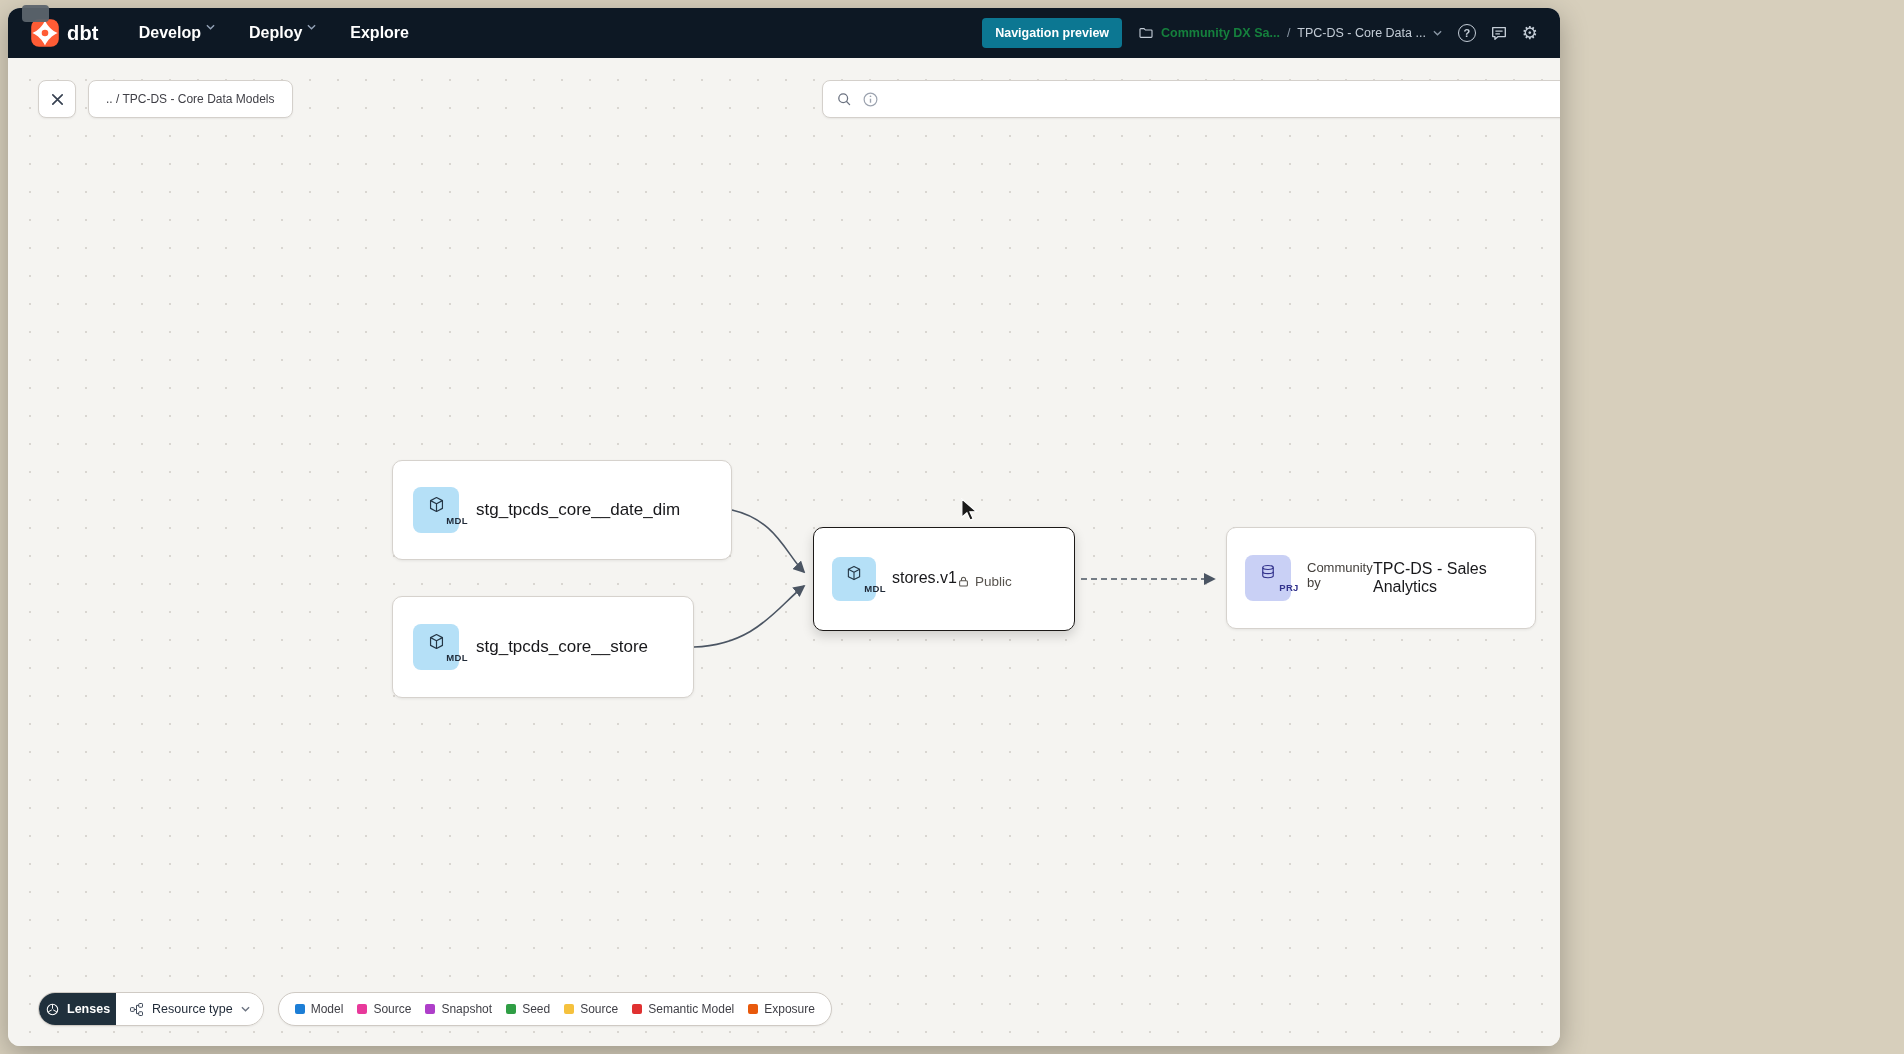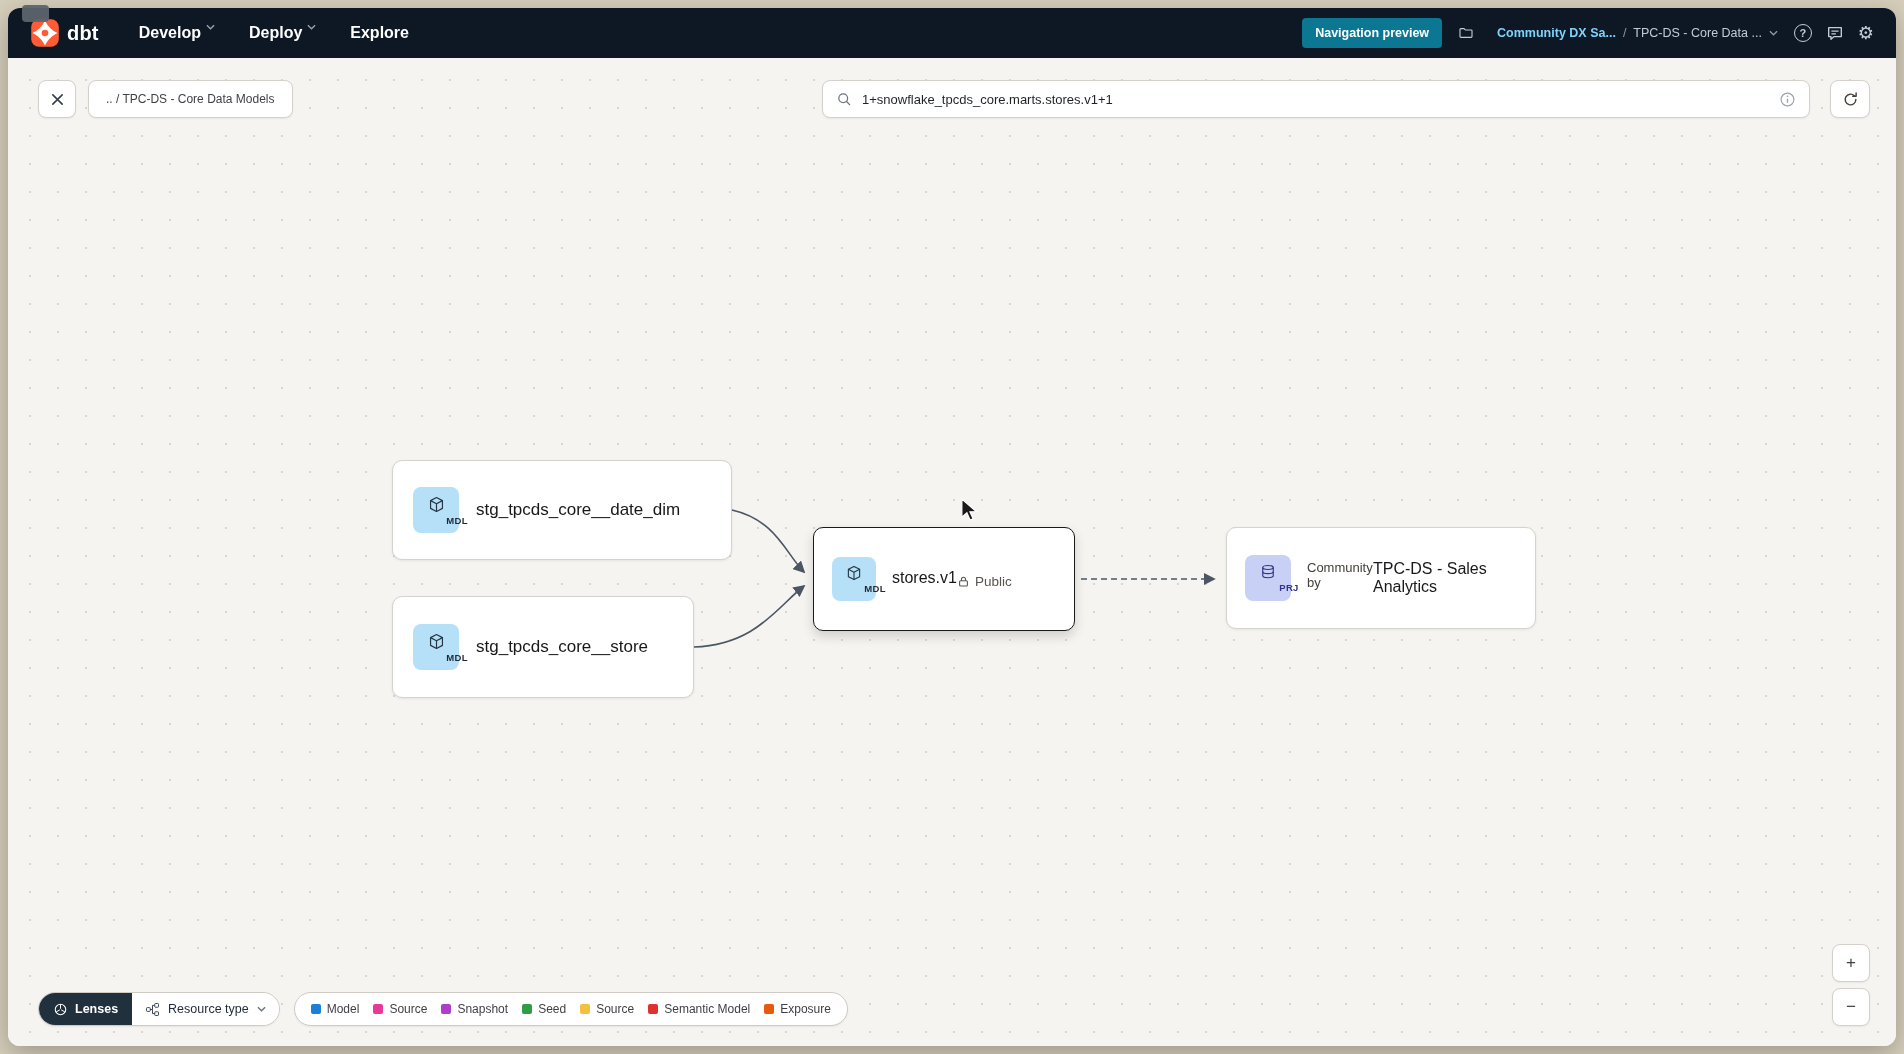--- a/index.html
+++ b/index.html
@@ -4,39 +4,39 @@
 <style>
   * { box-sizing: border-box; margin: 0; padding: 0; }
   html,body { width:1904px; height:1054px; overflow:hidden; }
   body { font-family:"Liberation Sans", sans-serif; background:#d7cfbc; position:relative; }
 
   .page { position:absolute; inset:0; }
 
   .corner-artifact { position:absolute; left:22px; top:5px; width:27px; height:17px;
     background:#5c646d; border-radius:4px; z-index:3; opacity:.95; }
 
-  .window { position:absolute; left:8px; top:8px; width:1888px; height:1038px;
+  .window { position:absolute; left:8px; top:8px; width:1552px; height:1038px;
     border-radius:12px; overflow:hidden; background:#f5f4f1; z-index:1;
     box-shadow:0 8px 28px rgba(0,0,0,.28); }
 
   
   .topnav { position:absolute; left:0; top:0; width:100%; height:50px; background:#0d1824;
     display:flex; align-items:center; padding:0 22px; z-index:20; }
   .logo { display:flex; align-items:center; gap:7px; cursor:pointer; }
   .logo-text { color:#fff; font-size:20px; font-weight:800; letter-spacing:.2px; }
   .menu { display:flex; align-items:center; gap:34px; margin-left:40px; }
   .menu-item { display:flex; align-items:flex-start; gap:5px; color:#fff; font-size:16px;
     font-weight:600; cursor:pointer; }
   .menu-item .chev { color:#94a3b8; }
   .spacer { flex:1; }
   .nav-right { display:flex; gap:16px; }
   .preview-btn { background:#0c7792; color:#fff; border:none; border-radius:4px;
     font-family:inherit; font-size:12.5px; font-weight:700; padding:8px 13px; cursor:pointer; }
   .nav-breadcrumb { display:flex; align-items:center; gap:7px; font-size:12.5px; cursor:pointer; }
-  .nb-project { color:#7dd3fc; font-weight:700;margin-left:16px; }
+  .nb-project { color:#15803d; font-weight:700; }
   .nb-sep { color:#8a97a5; }
   .nb-env { color:#c3ccd6; }
   .nav-breadcrumb .chev { color:#8a97a5; }
   .nav-icons { display:flex; align-items:center; gap:14px; }
   .help-circle { width:18px; height:18px; border:1.5px solid #c3ccd6; border-radius:50%;
     color:#c3ccd6; font-size:11px; font-weight:700; display:flex; align-items:center;
     justify-content:center; cursor:pointer; }
   .gear { color:#c3ccd6; font-size:18px; line-height:1; cursor:pointer; }
   .icon-btn { cursor:pointer; display:flex; align-items:center; }
 
@@ -81,21 +81,21 @@
   .node-sub { display:flex; align-items:center; gap:5px; margin-top:5px; font-size:13.5px;
     color:#57534e; }
   .node-caption { font-size:13px; color:#44403c; margin-bottom:4px; }
 
   
   .footer { position:absolute; left:30px; bottom:20px; display:flex; align-items:center;
     gap:14px; z-index:10; }
   .lens-group { display:flex; height:34px; border-radius:17px; overflow:hidden;
     border:1px solid #cfcac4; box-shadow:0 1px 2px rgba(0,0,0,.06); }
   .lens-seg { background:#20303c; color:#fff; display:flex; align-items:center; gap:7px;
-    padding:0 14px; font-size:12.5px; font-weight:600; cursor:pointer; }
+    padding:0 6px; font-size:12.5px; font-weight:600; cursor:pointer; }
   .rt-seg { background:#fff; display:flex; align-items:center; gap:8px; padding:0 13px;
     font-size:12.5px; color:#1f2937; cursor:pointer; }
   .rt-seg .chev { color:#6b7280; }
   .legend { height:34px; background:#fff; border:1px solid #cfcac4; border-radius:17px;
     display:flex; align-items:center; gap:14px; padding:0 16px;
     box-shadow:0 1px 2px rgba(0,0,0,.06); }
   .legend-item { display:flex; align-items:center; gap:6px; font-size:12px; color:#3f3f46; }
   .swatch { width:10px; height:10px; border-radius:2px; }
 
   .zoom { position:absolute; right:26px; bottom:20px; display:flex; flex-direction:column;
@@ -194,21 +194,20 @@
 
       <div class="chip">
         <span>.. / TPC-DS - Core Data Models</span>
       </div>
 
       <div class="searchbar">
         <svg width="16" height="16" viewBox="0 0 20 20">
           <circle cx="9" cy="9" r="5.5" fill="none" stroke="#6b7280" stroke-width="1.6"></circle>
           <line x1="13.2" y1="13.2" x2="17" y2="17" stroke="#6b7280" stroke-width="1.6" stroke-linecap="round"></line>
         </svg>
-        <input type="text" value="1+snowflake_tpcds_core.marts.stores.v1+1" style="">
         <span class="info-badge">
           <svg width="17" height="17" viewBox="0 0 20 20">
               <circle cx="10" cy="10" r="7.5" fill="none" stroke="#9ca3af" stroke-width="1.4"></circle>
               <line x1="10" y1="9" x2="10" y2="13.8" stroke="#9ca3af" stroke-width="1.6"></line>
               <circle cx="10" cy="6.2" r="1" fill="#9ca3af"></circle>
             </svg>
         </span>
       </div>
 
       <button class="tbtn refresh-btn">

